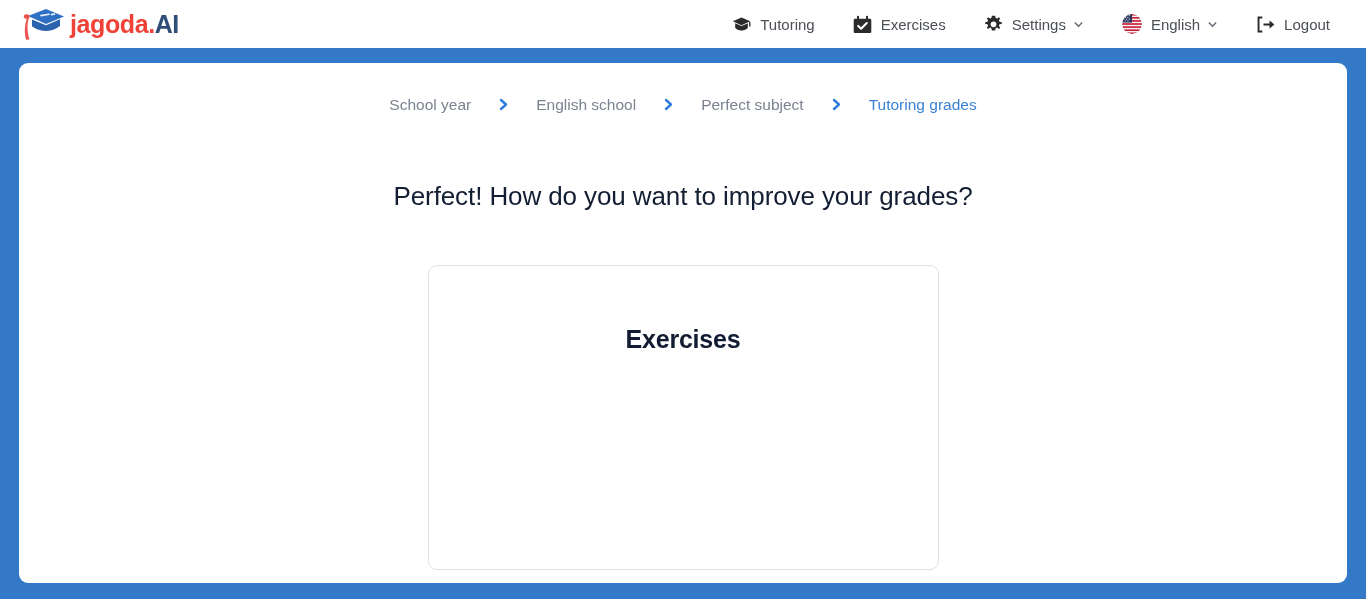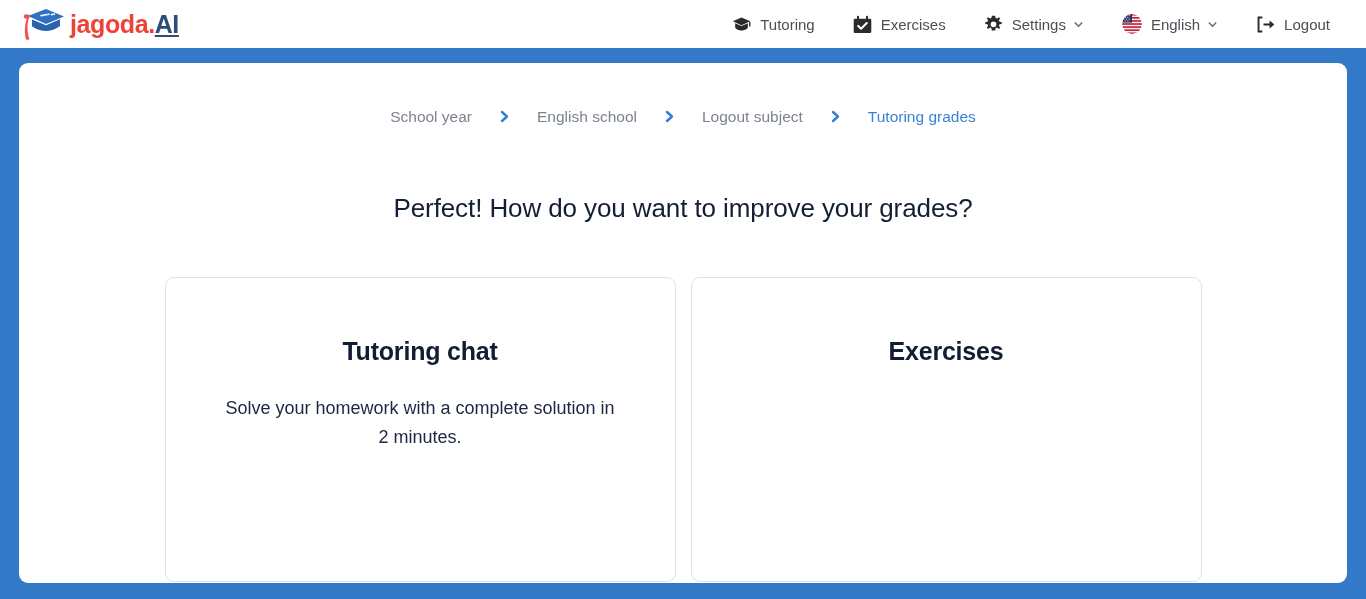--- a/index.html
+++ b/index.html
@@ -42,21 +42,21 @@
 
   .brand-text {
     font-size: 25px;
     font-weight: 700;
     letter-spacing: -0.4px;
     line-height: 1;
     white-space: nowrap;
   }
   .brand-text .jagoda { color: #ef4136; }
   .brand-text .dot    { color: #ef4136; }
-  .brand-text .ai     { color: #2e4d77; text-decoration: underline; }
+  .brand-text .ai     { color: #2e4d77; }
 
   .nav-right {
     margin-left: auto;
     display: flex;
     align-items: center;
     gap: 38px;
   }
 
   .nav-item {
     display: flex;
@@ -110,21 +110,21 @@
     flex-direction: column;
     align-items: center;
     overflow: hidden;
   }
 
   
   .breadcrumb {
     display: flex;
     align-items: center;
     gap: 26px;
-    margin-top: 20px;
+    margin-top: 8px;
   }
 
   .crumb {
     font-size: 15.5px;
     color: #7b8390;
     cursor: pointer;
     white-space: nowrap;
     line-height: 1;
   }
   .crumb.active { color: #3b82d6; }
@@ -296,36 +296,32 @@
       <span class="crumb">School year</span>
       <svg class="crumb-sep" viewBox="0 0 13 15" fill="none" stroke="currentColor" stroke-width="2.4" stroke-linecap="round" stroke-linejoin="round">
         <path d="M4 3 L9 7.5 L4 12"></path>
       </svg>
 
       <span class="crumb">English school</span>
       <svg class="crumb-sep" viewBox="0 0 13 15" fill="none" stroke="currentColor" stroke-width="2.4" stroke-linecap="round" stroke-linejoin="round">
         <path d="M4 3 L9 7.5 L4 12"></path>
       </svg>
 
-      <span class="crumb">Logout subject</span>
+      <span class="crumb">Perfect subject</span>
       <svg class="crumb-sep" viewBox="0 0 13 15" fill="none" stroke="currentColor" stroke-width="2.4" stroke-linecap="round" stroke-linejoin="round">
         <path d="M4 3 L9 7.5 L4 12"></path>
       </svg>
 
       <span class="crumb active">Tutoring grades</span>
     </div>
 
     <h1 class="page-heading">Perfect! How do you want to improve your grades?</h1>
 
     <div class="card-row">
 
-      <div class="choice-card">
-        <div class="card-title">Tutoring chat</div>
-        <div class="card-desc">Solve your homework with a complete solution in 2 minutes.</div>
-      </div>
 
       <div class="choice-card">
         <div class="card-title">Exercises</div>
       </div>
 
     </div>
 
   </div>
 </div>
 

